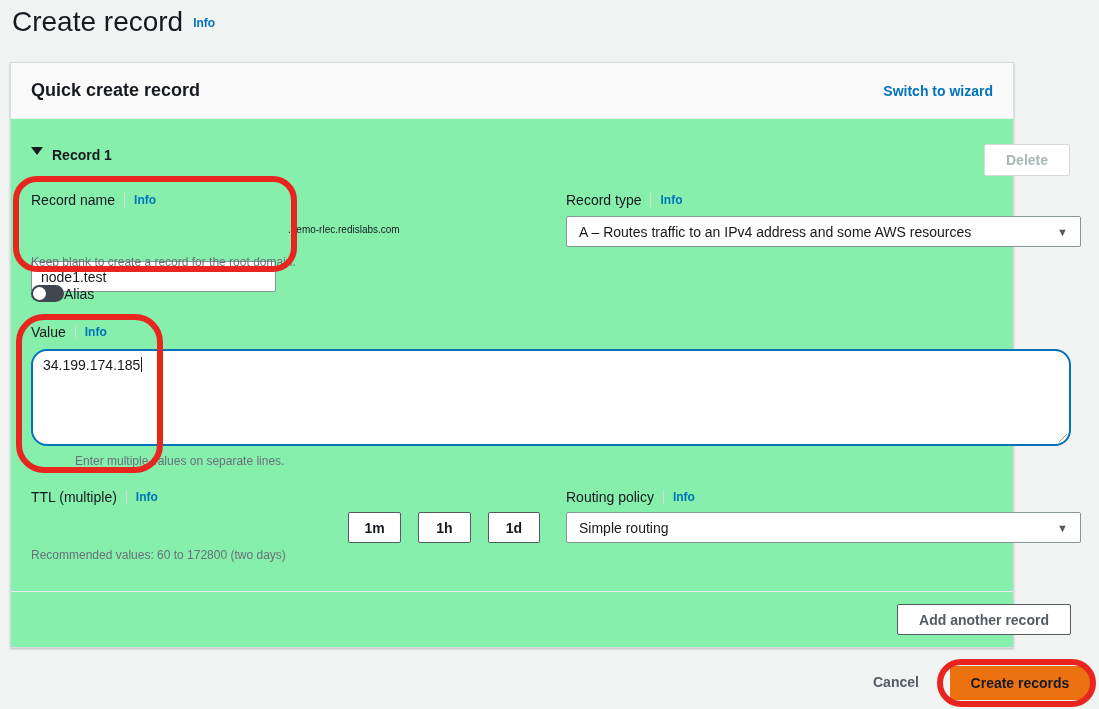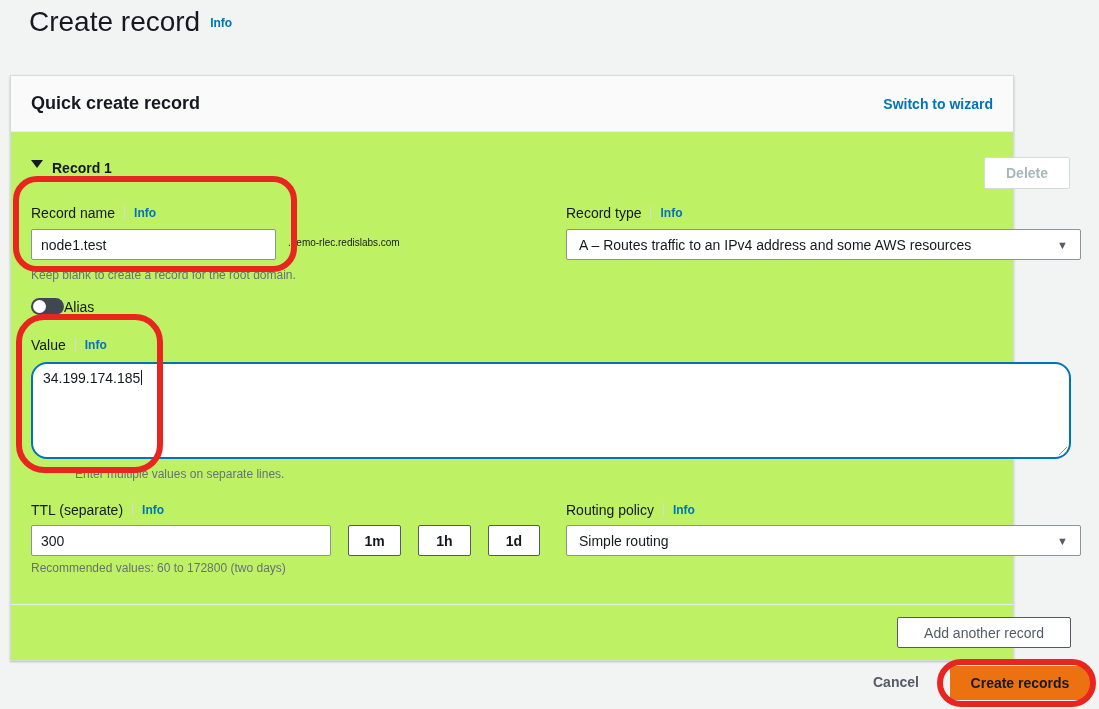--- a/index.html
+++ b/index.html
@@ -7,28 +7,28 @@
   body {
     font-family: "Liberation Sans", "DejaVu Sans", sans-serif;
     background: #f2f3f3;
     color: #16191f;
     position: relative;
     overflow: hidden;
   }
   .abs { position: absolute; }
 
   
-  .page-title { left: 29px; top: 6px; font-size: 28px; font-weight: 400; color: #16191f; }
+  .page-title { left: 12px; top: 6px; font-size: 28px; font-weight: 400; color: #16191f; }
   .info-link { color: #0073bb; font-size: 12px; font-weight: 700; cursor: pointer; }
   .title-info { margin-left: 10px; vertical-align: 4px; }
 
   
   .card {
-    left: 10px; top: 75px; width: 1004px; height: 586px;
-    background: #bef264;
+    left: 10px; top: 62px; width: 1004px; height: 586px;
+    background: #86efac;
     border: 1px solid #d5dbdb;
     box-shadow: 0 1px 2px 0 rgba(0,28,36,.25);
   }
   .card-header {
     position: absolute; left: 0; top: 0; right: 0; height: 56px;
     background: #fafafa;
     border-bottom: 1px solid #eaeded;
     display: flex; align-items: center; justify-content: space-between;
     padding: 0 20px;
   }
@@ -51,20 +51,21 @@
 
   
   .field-label { font-size: 14px; color: #16191f; display: flex; align-items: center; }
   .label-info { margin-left: 9px; padding-left: 9px; border-left: 1px solid #d5dbdb; line-height: 14px; }
 
   
   .txt-input {
     border: 1px solid #879596; border-radius: 2px; background: #fff;
     font-size: 14px; color: #16191f; padding: 0 9px;
     font-family: inherit;
+    margin-top: 45px;
   }
   .helper { font-size: 12px; color: #687078; }
 
   
   .select-box {
     border: 1px solid #879596; border-radius: 2px; background: #fff;
     display: flex; align-items: center; justify-content: space-between;
     padding: 0 12px; font-size: 14px; color: #16191f; cursor: pointer;
   }
   .chev { font-size: 11px; color: #545b64; }
@@ -97,21 +98,21 @@
   .sm-btn {
     height: 31px; background: #fff; border: 1px solid #545b64; border-radius: 2px;
     color: #16191f; font-size: 14px; font-weight: 700; font-family: inherit; cursor: pointer;
   }
 
   
   .card-divider { position: absolute; left: 0; right: 0; top: 528px; height: 1px; background: #eaeded; }
   .add-btn {
     left: 896px; top: 603px; width: 174px; height: 31px;
     background: #fff; border: 1px solid #545b64; border-radius: 2px;
-    color: #545b64; font-size: 14px; font-weight: 400; font-family: inherit; cursor: pointer;
+    color: #545b64; font-size: 14px; font-weight: 700; font-family: inherit; cursor: pointer;
   }
 
   
   .cancel-btn { left: 873px; top: 674px; font-size: 14px; font-weight: 700; color: #545b64; background: none; border: none; font-family: Liberation Sans, sans-serif; cursor: pointer; }
   .create-btn {
     left: 950px; top: 666px; width: 140px; height: 34px;
     background: #ec7211; border: 1px solid #ec7211; border-radius: 2px;
     color: #16191f; font-size: 14px; font-weight: 700; font-family: inherit; cursor: pointer;
   }
 
@@ -169,24 +170,23 @@
     <span>Value</span>
     <a class="info-link label-info">Info</a>
   </div>
   <div class="abs value-area" style="left:20px; top:286px;border-radius:16px;">
     <span>34.199.174.185</span><span class="caret"></span>
     <span class="resize-handle"></span>
   </div>
   <div class="abs helper" style="left:20px; top:391px;margin-left:44px;">Enter multiple values on separate lines.</div>
 
   <div class="abs field-label" style="left:20px; top:426px;">
-    <span>TTL (separate)</span>
-    <a class="info-link label-info">Info</a>
-  </div>
-  <input class="abs txt-input" style="left: 20px; top: 449px; width: 300px; height: 31px;" value="300">
+    <span>TTL (multiple)</span>
+    <a class="info-link label-info">Info</a>
+  </div>
   <button class="abs sm-btn" style="left:337px; top:449px; width:53px;">1m</button>
   <button class="abs sm-btn" style="left:407px; top:449px; width:53px;">1h</button>
   <button class="abs sm-btn" style="left:477px; top:449px; width:52px;">1d</button>
   <div class="abs helper" style="left:20px; top:485px;">Recommended values: 60 to 172800 (two days)</div>
 
   <div class="abs field-label" style="left:555px; top:426px;">
     <span>Routing policy</span>
     <a class="info-link label-info">Info</a>
   </div>
   <div class="abs select-box" style="left:555px; top:449px; width:515px; height:31px;">

